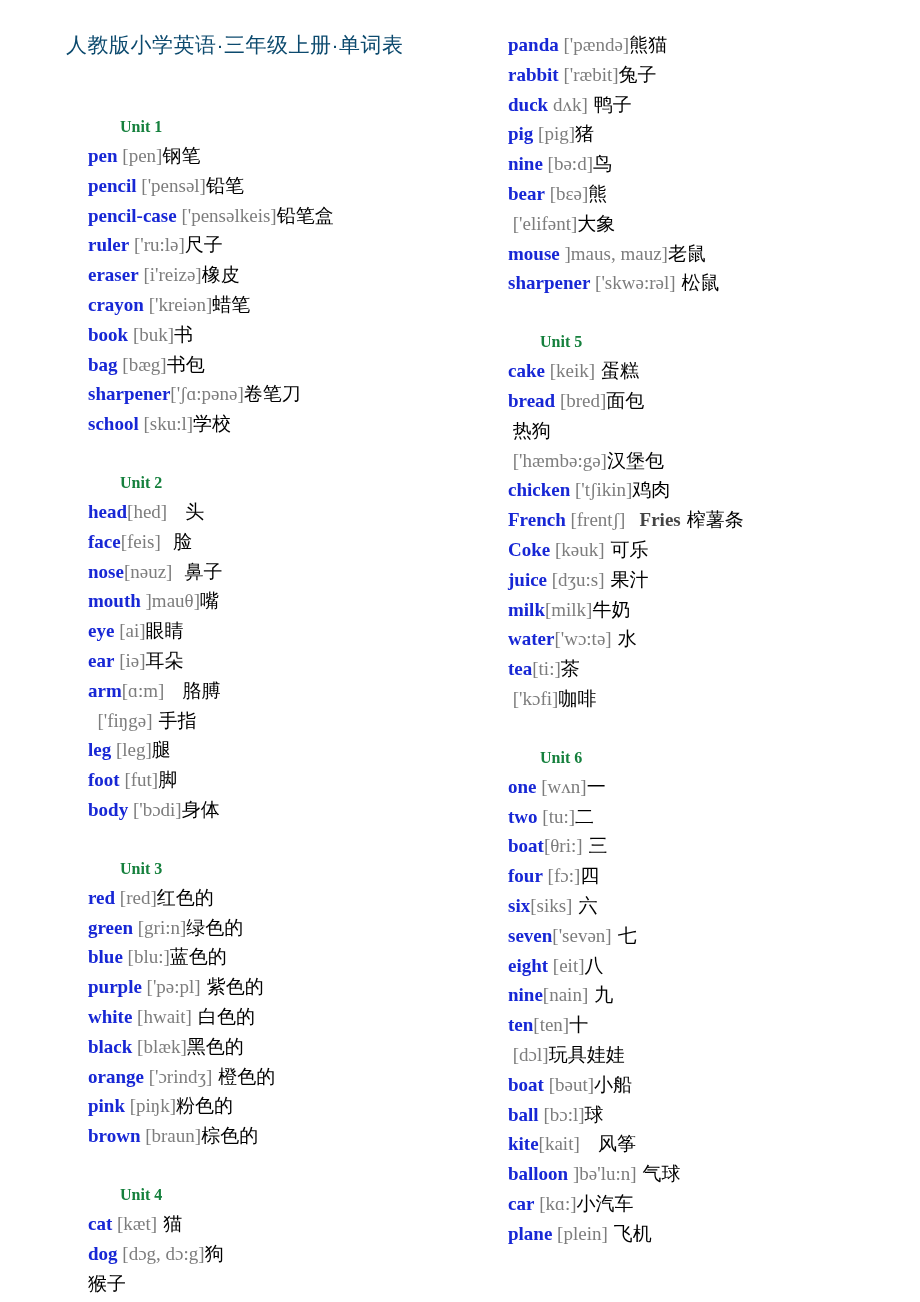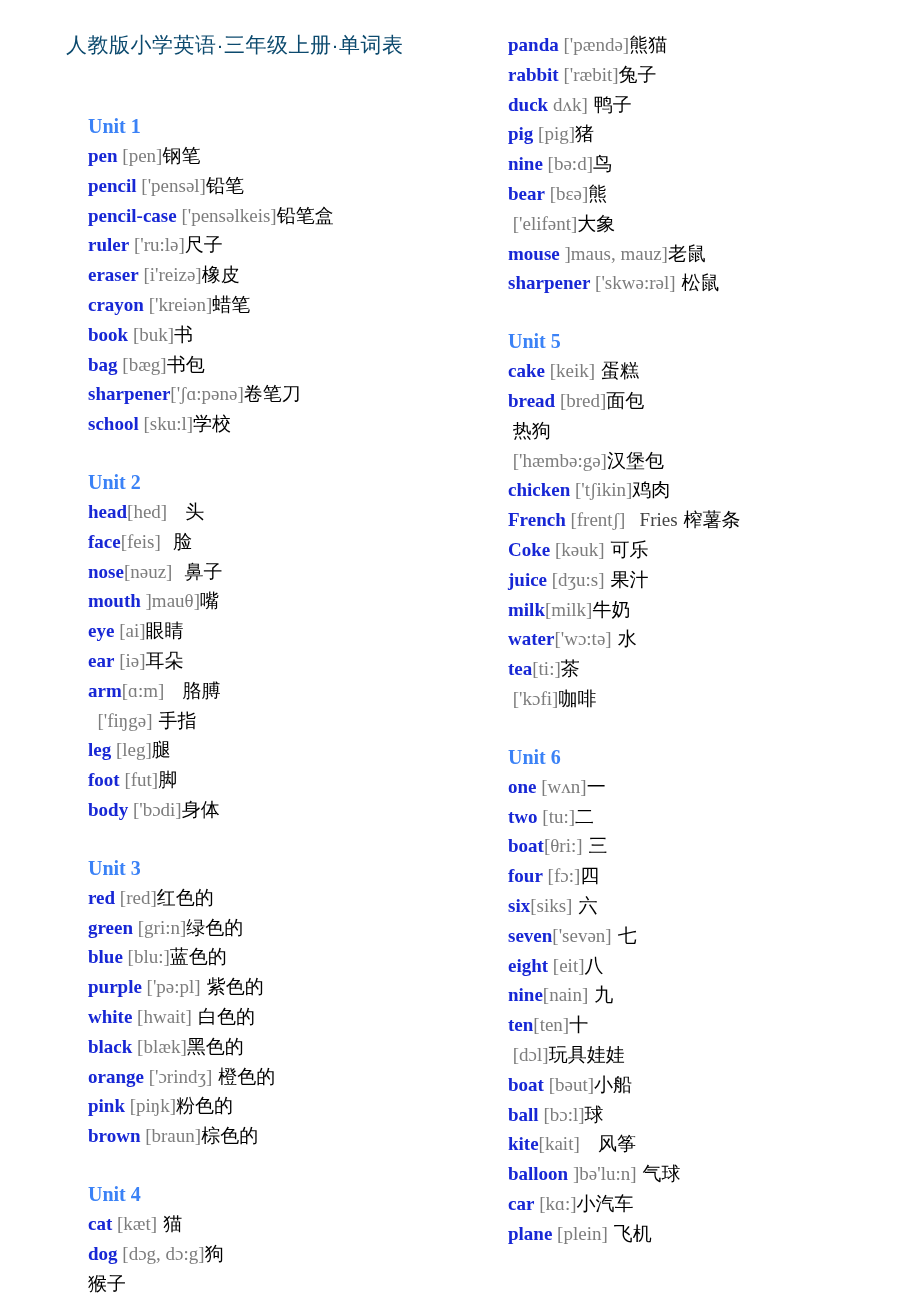--- a/index.html
+++ b/index.html
@@ -43,41 +43,42 @@
     top: 30px;
   }
   .col-left  { left: 88px;  width: 400px; }
   .col-right { left: 508px; width: 400px; }
 
   .col-left { top: 112px; }
   .col-right { top: 30px; }
 
   .unit-head {
     font-family: "Liberation Serif", "DejaVu Serif", serif;
-    font-size: 20px;
+    font-size: 16px;
     font-weight: bold;
-    color: #3b82f6;
+    color: #15803d;
     line-height: 29px;
     white-space: pre;
+    margin-left: 32px;
   }
   .spacer { height: 29px; }
 
   .entry {
     line-height: 28.8px;
     font-size: 19px;
     white-space: pre;
     font-family: "Liberation Serif", "DejaVu Serif", serif;
   }
   .w {
     font-weight: bold;
     color: #1727D5;
     font-family: "Liberation Serif", "DejaVu Serif", serif;
   }
   .w-dark {
-    font-weight: normal;
+    font-weight: bold;
     color: #444444;
     font-family: "Liberation Serif", "DejaVu Serif", serif;
   }
   .ph {
     color: #7d7d7d;
     font-weight: normal;
     font-family: "Liberation Serif", "DejaVu Serif", serif;
   }
   .cn {
     color: #000000;

